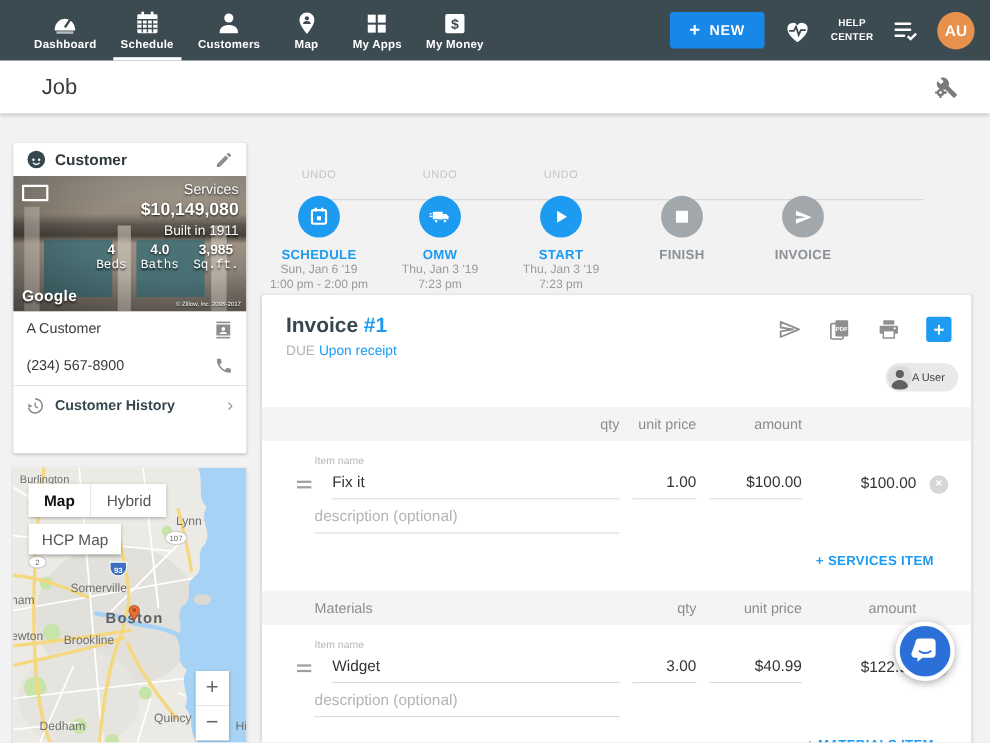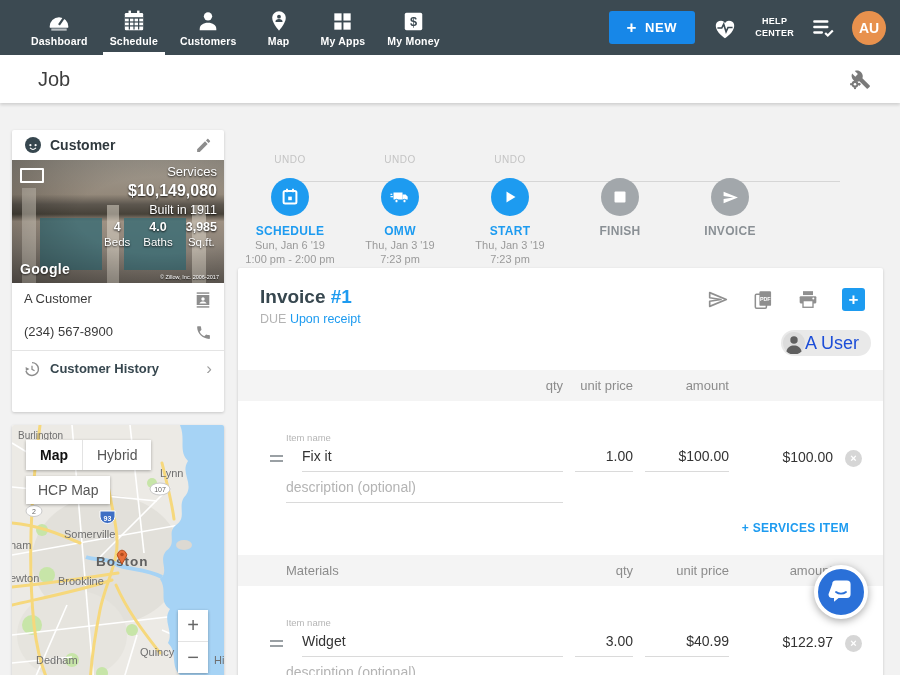--- a/index.html
+++ b/index.html
@@ -48,21 +48,21 @@
   .photo .shade { position:absolute; inset:0; background:radial-gradient(ellipse at 70% 45%, rgba(0,0,0,0) 40%, rgba(0,0,0,.35) 100%); }
   .photo .frame-ico { position:absolute; left:8px; top:8px; width:24px; height:15px; border:2px solid #fff; border-radius:1px; }
   .zover { position:absolute; top:4px; right:7px; text-align:right; color:#fff;
            text-shadow:0 1px 2px rgba(0,0,0,.85); line-height:1.3; }
   .zover .zl { font-size:13px; }
   .zover .zv { font-size:16px; font-weight:bold; }
   .zover .zb { font-size:12.5px; }
   .zstats { display:flex; justify-content:flex-end; gap:13px; margin-top:1px; }
   .zstats .st { text-align:center; }
   .zstats .sv { font-size:12.5px; font-weight:bold; }
-  .zstats .sl { font-size:11.5px; }
+  .zstats .sl { font-size:11.5px;font-family:Liberation Mono, monospace; }
   .google-wm { position:absolute; left:8px; bottom:6px; color:#fff; font-size:14px; font-weight:bold;
                letter-spacing:.3px; text-shadow:0 1px 2px rgba(0,0,0,.7); }
   .zcopy { position:absolute; right:5px; bottom:3px; color:#fff; font-size:5.5px; text-shadow:0 1px 1px rgba(0,0,0,.8); }
   .cust-row { display:flex; align-items:flex-start; padding:7px 12px; }
   .cust-row .txt { font-size:13px; color:#3a3a3a; line-height:1.4; }
   .cust-row .ric { margin-left:auto; display:flex; cursor:pointer; padding-top:1px; }
   .divider { height:1px; background:#e4e4e4; margin:2px 0 0; }
   .hist-row { display:flex; align-items:center; padding:9px 12px; cursor:pointer; }
   .hist-row .htxt { font-size:13px; font-weight:bold; color:#37474f; margin-left:10px; }
   .hist-row .chev { margin-left:auto; color:#9e9e9e; font-size:17px; line-height:1; }
@@ -105,27 +105,27 @@
   .inv-title .num { color:#1d9bf0; }
   .inv-due { position:absolute; left:22px; top:44px; font-size:12.5px; }
   .inv-due .dl { color:#b3b3b3; }
   .inv-due .dv { color:#1d9bf0; cursor:pointer; }
   .inv-actions { position:absolute; right:18px; top:20px; display:flex; align-items:center; gap:24px; }
   .inv-actions .aicon { cursor:pointer; display:flex; }
   .plus-btn { width:23px; height:23px; background:#1d9bf0; border:none; border-radius:3px; color:#fff;
               font-size:17px; line-height:1; font-weight:bold; cursor:pointer; display:flex; align-items:center; justify-content:center; }
   .assignee { position:absolute; right:12px; top:62px; height:26px; background:#e9e9e9; border-radius:13px;
               display:flex; align-items:center; padding:0 12px 0 2px; cursor:pointer; }
-  .assignee .alabel { font-size:18px; color:#1d4ed8; margin-left:0; }
+  .assignee .alabel { font-size:10px; color:#404040; margin-left:0; }
 
   .sec-grid { display:grid; grid-template-columns:22px 1fr 58px 84px 92px 26px; column-gap:12px;
               padding:0 12px 0 14px; align-items:center; }
   .sec-head { background:#f4f4f4; height:31px; font-size:13px; color:#8c8c8c; }
   .sec-head .colr { text-align:right; }
-  .item-label-row { margin-top:31px; }
+  .item-label-row { margin-top:13px; }
   .item-label { grid-column:2; font-size:9.5px; color:#b5b5b5; }
   .item-row { margin-top:2px;padding-left:30px; }
   .drag-handle { cursor:grab; display:flex; flex-direction:column; gap:3px; padding-left:2px; }
   .drag-handle span { display:block; width:13px; height:2px; background:#9aa0a4; }
   .fld { width:100%; border:none; border-bottom:1px solid #dadada; background:transparent;
          font-size:14px; color:#333; padding:3px 0 7px; outline:none; font-family:inherit; }
   .fld.num { text-align:right; }
   .fld::placeholder { color:#b4b4b4; }
   .amount { font-size:14px; color:#333; text-align:right; padding-bottom:4px; }
   .remove-x { width:17px; height:17px; border-radius:50%; background:#d6d6d6; border:none; color:#fff;

